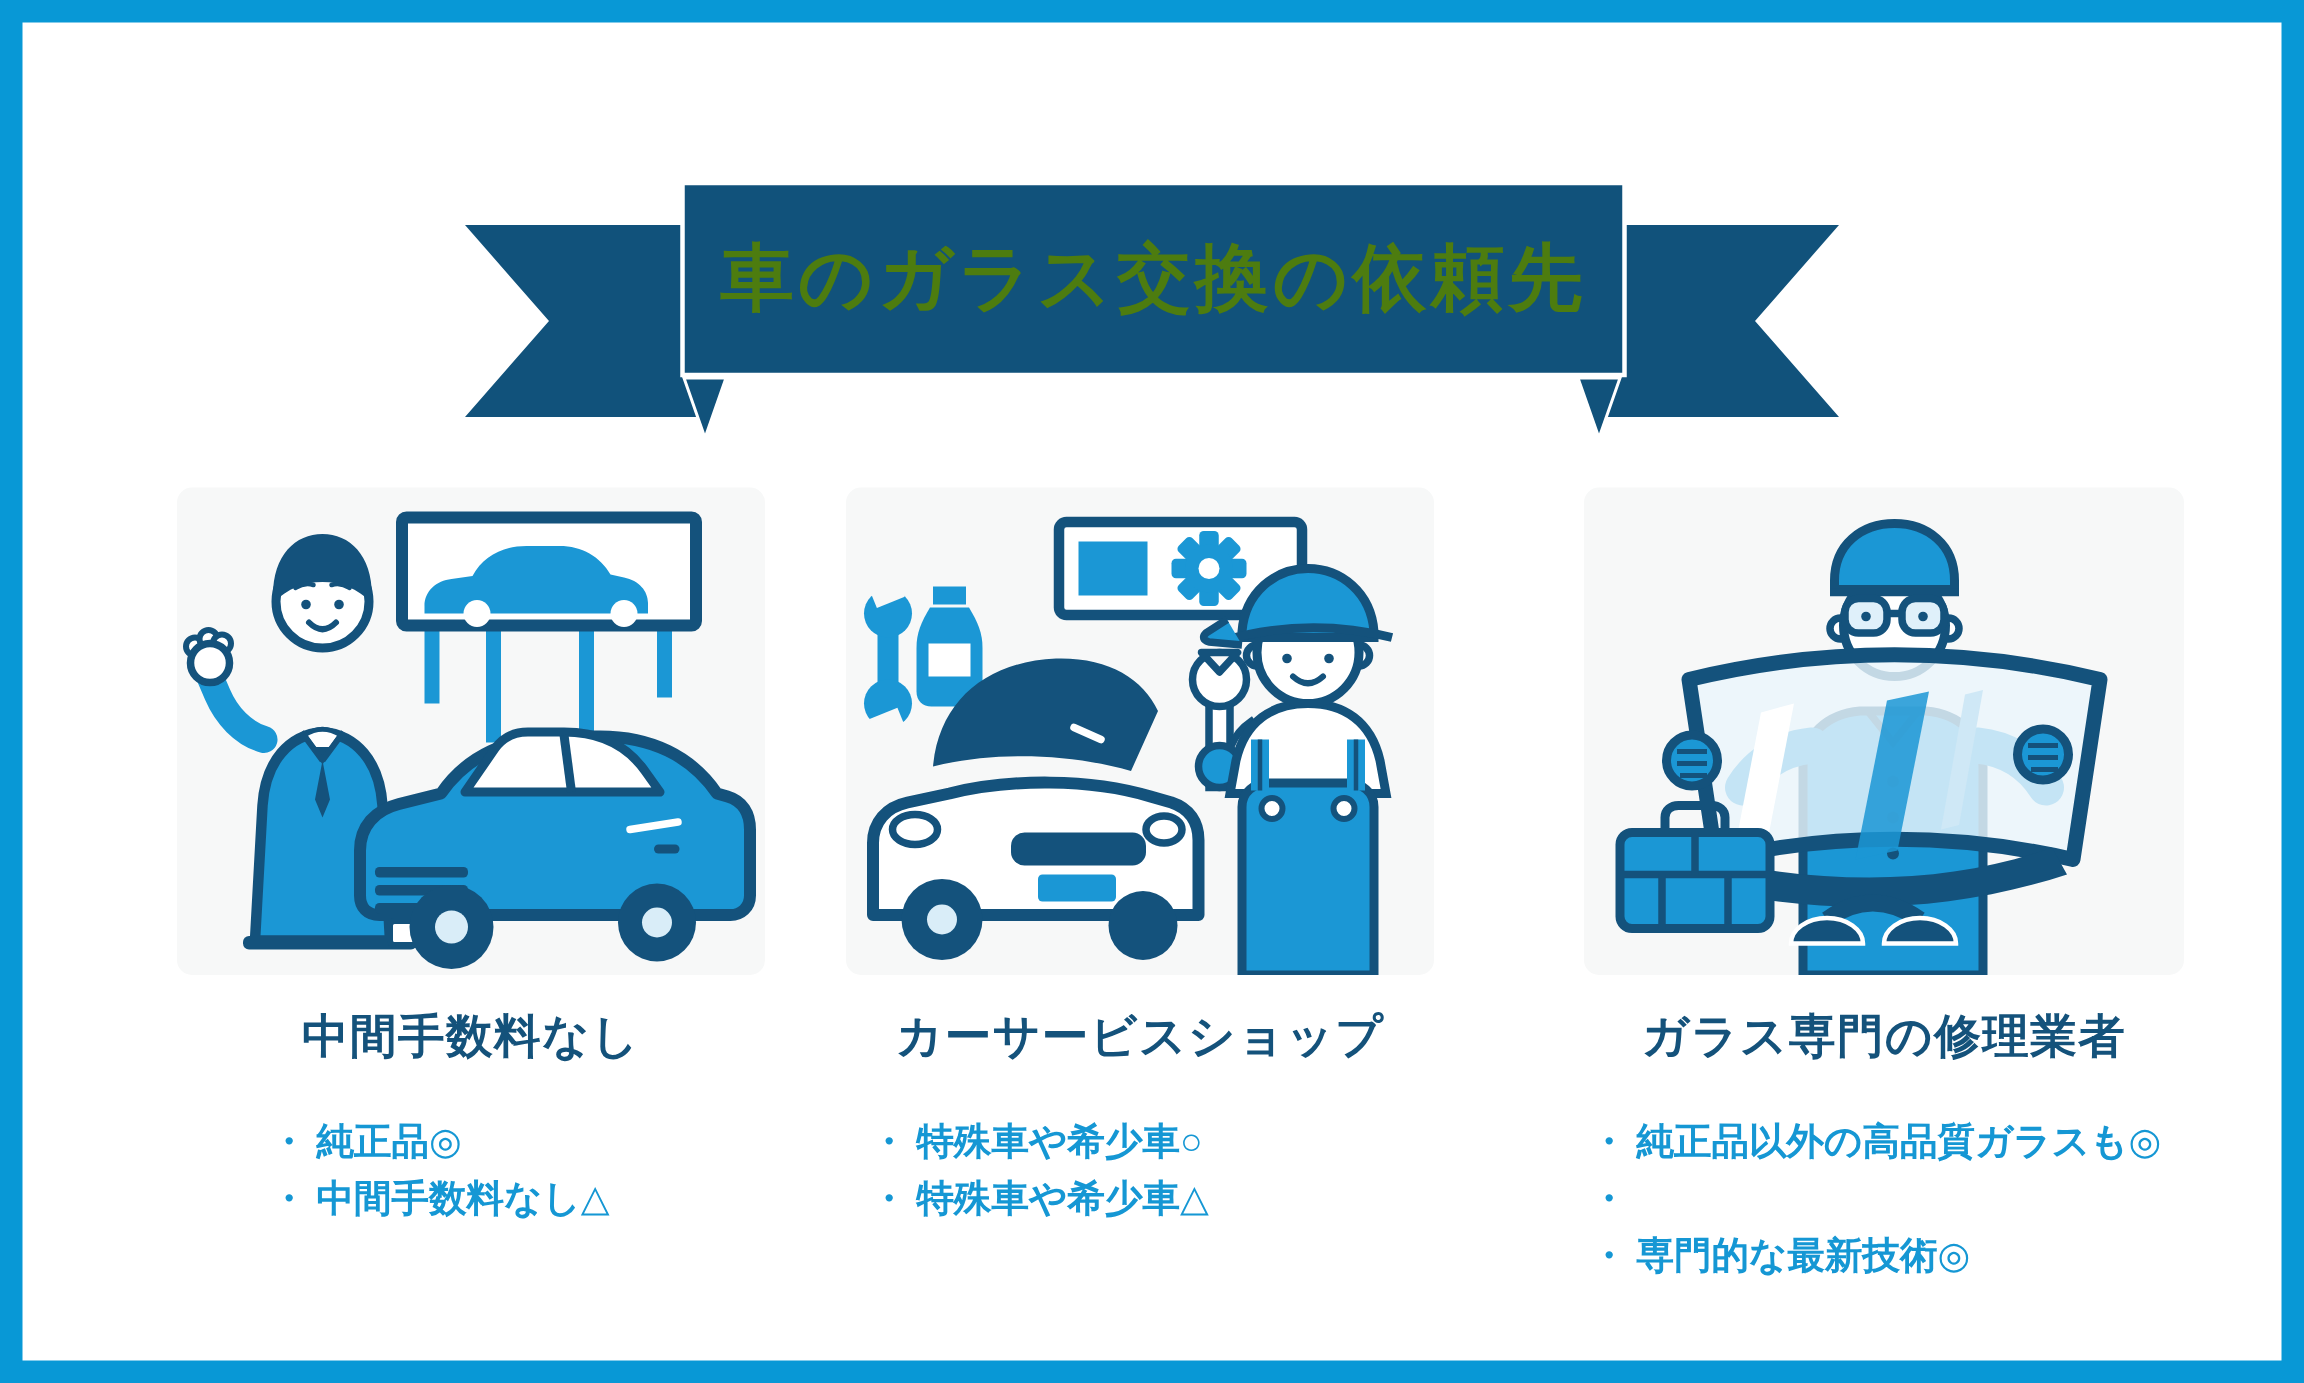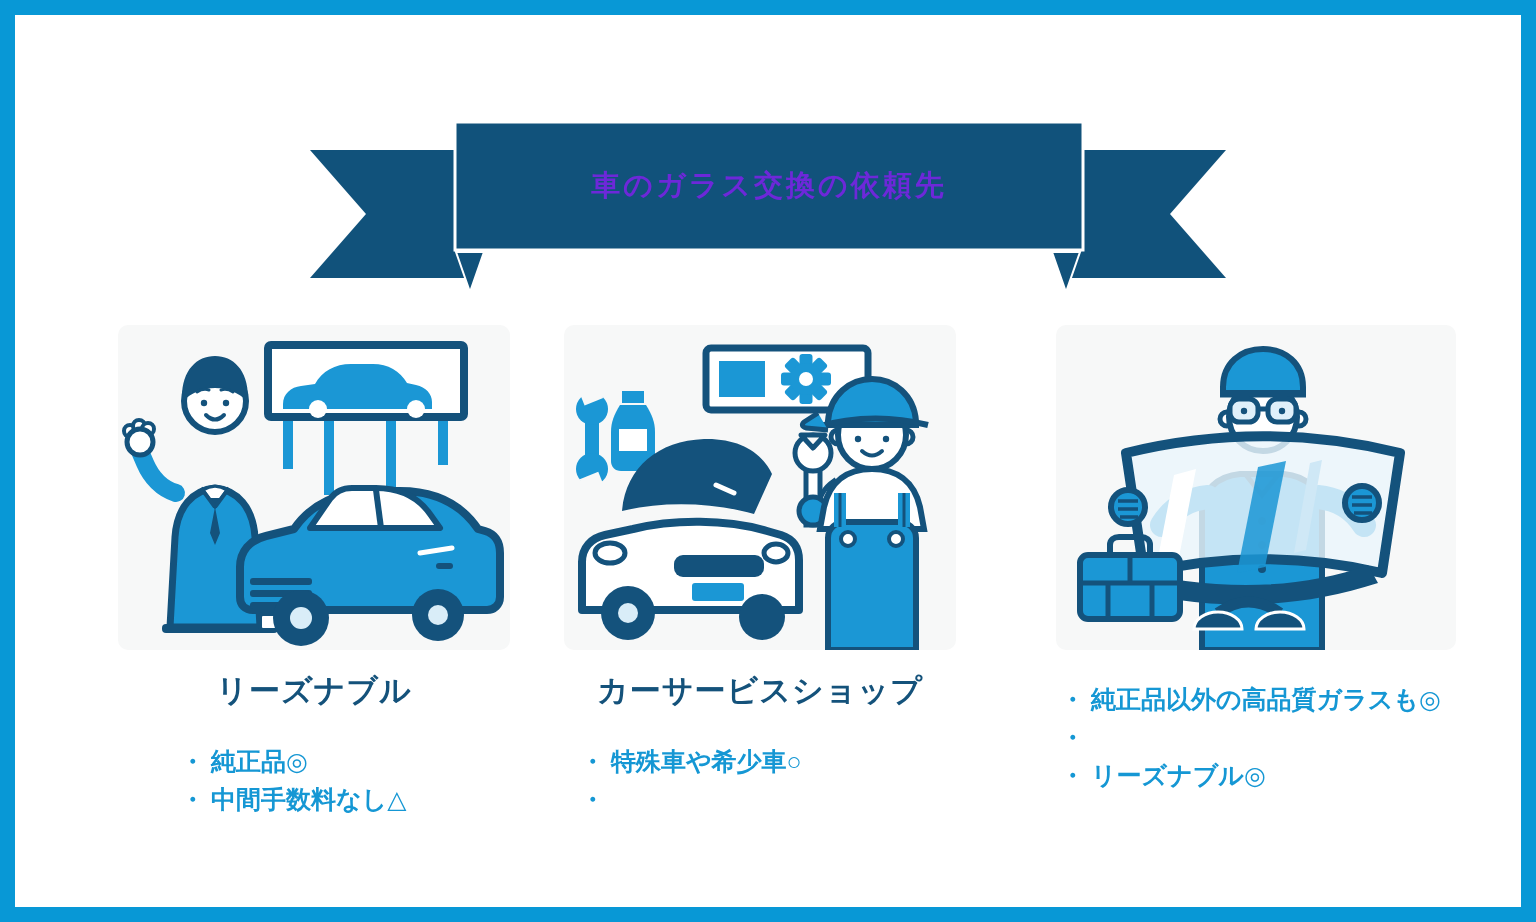--- a/index.html
+++ b/index.html
@@ -12,21 +12,21 @@
     position:absolute;inset:0;
     border:15px solid #0898d6;
     box-sizing:border-box;
     pointer-events:none;
   }
   
   .ribbon-layer{position:absolute;left:0;top:0;width:1536px;height:330px;}
   .banner-title{
     position:absolute;left:455px;top:122px;width:628px;height:128px;
     display:flex;align-items:center;justify-content:center;
-    color:#6d28d9;font-size:29px;font-weight:800;letter-spacing:3px;
+    color:#4d7c0f;font-size:49px;font-weight:800;letter-spacing:3px;
     white-space:nowrap;
   }
   
   .column{position:absolute;top:325px;width:392px;}
   .column.c1{left:118px;}
   .column.c2{left:564px;}
   .column.c3{left:1056px;width:400px;}
   .panel{
     width:100%;height:325px;background:#f7f8f8;border-radius:10px;
     overflow:hidden;
@@ -112,21 +112,21 @@
         </g>
         <rect x="142" y="289" width="56" height="16" rx="3" fill="#ffffff" stroke="#14527c" stroke-width="4"></rect>
         <path d="M302,228 l32,-5" stroke="#ffffff" stroke-width="5" stroke-linecap="round"></path>
         <circle cx="183" cy="293" r="28" fill="#14527c"></circle>
           <circle cx="183" cy="293" r="11" fill="#d9edf8"></circle>
         <circle cx="320" cy="290" r="26" fill="#14527c"></circle>
           <circle cx="320" cy="290" r="10" fill="#d9edf8"></circle>
       </g>
     </svg>
   </div>
-  <h2 class="col-heading">リーズナブル</h2>
+  <h2 class="col-heading">中間手数料なし</h2>
   <ul class="bullets">
     <li>
         <span class="bullet-marker">・</span>
         <span>純正品◎</span>
       </li>
     <li>
         <span class="bullet-marker">・</span>
         <span>中間手数料なし△</span>
       </li>
   </ul>
@@ -201,20 +201,21 @@
     </svg>
   </div>
   <h2 class="col-heading">カーサービスショップ</h2>
   <ul class="bullets">
     <li>
         <span class="bullet-marker">・</span>
         <span>特殊車や希少車○</span>
       </li>
     <li>
         <span class="bullet-marker">・</span>
+        <span>特殊車や希少車△</span>
       </li>
   </ul>
 </section>
 
 <section class="column c3">
   <div class="panel">
     <svg viewBox="0 0 388 325">
 
       <g>
         <path d="M140,325 l0,-138 c0,-22 16,-36 38,-38 l44,0 c22,2 38,16 38,38 l0,138 z" fill="#1b97d5" stroke="#14527c" stroke-width="6"></path>
@@ -260,28 +261,29 @@
         <path d="M46,258 l0,36 M68,230 l0,28 M90,258 l0,36" fill="none" stroke-width="5"></path>
       </g>
 
       <g>
         <path d="M156,288 q30,-22 62,0" stroke="#14527c" stroke-width="11" fill="none"></path>
         <path d="M132,304 a24,17 0 0 1 48,0 z" fill="#14527c" stroke="#ffffff" stroke-width="3"></path>
         <path d="M194,304 a24,17 0 0 1 48,0 z" fill="#14527c" stroke="#ffffff" stroke-width="3"></path>
       </g>
     </svg>
   </div>
+  <h2 class="col-heading">ガラス専門の修理業者</h2>
   <ul class="bullets">
     <li>
         <span class="bullet-marker">・</span>
         <span>純正品以外の高品質ガラスも◎</span>
       </li>
     <li>
         <span class="bullet-marker">・</span>
       </li>
     <li>
         <span class="bullet-marker">・</span>
-        <span>リーズナブル◎</span>
+        <span>専門的な最新技術◎</span>
       </li>
   </ul>
 </section>
 
 <div class="frame"></div>
 
 </body></html>

